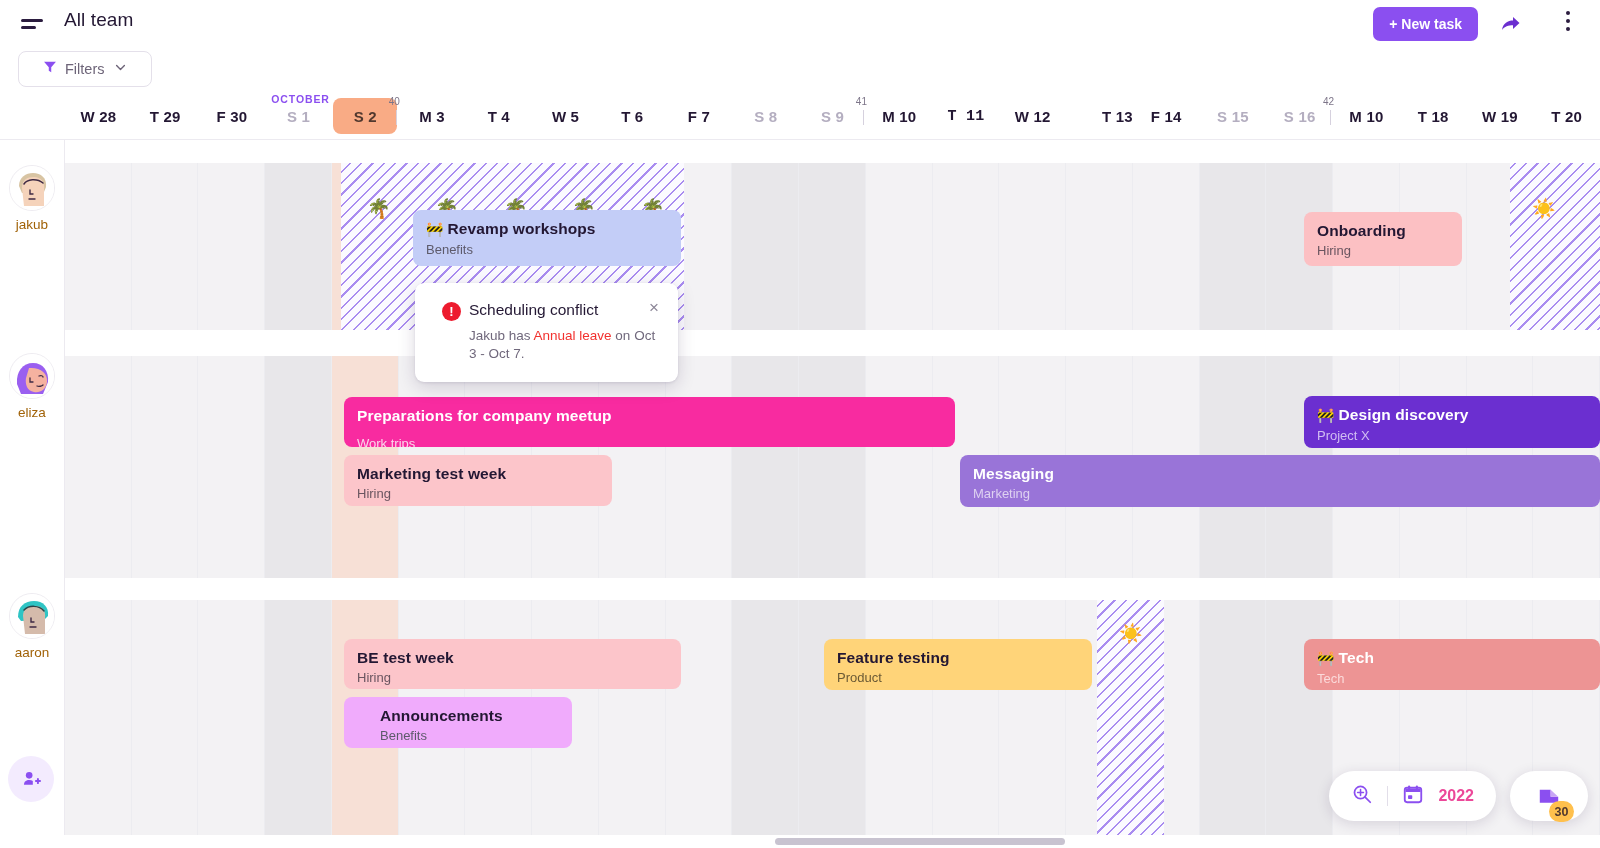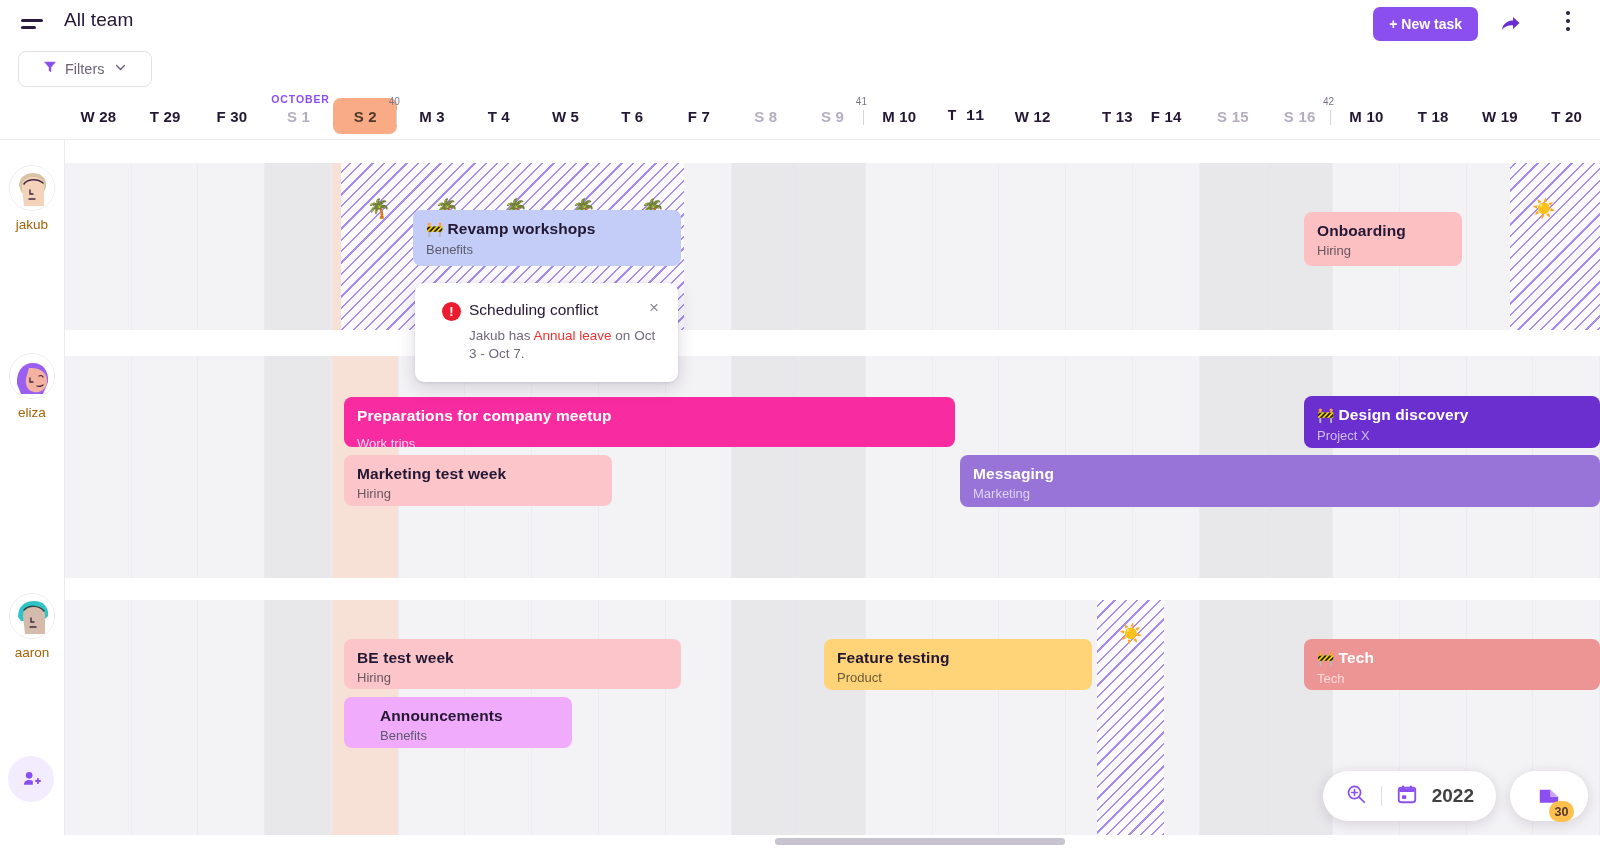--- a/index.html
+++ b/index.html
@@ -192,21 +192,21 @@
   
   #zoom-ctl {
     position: absolute; right: 104px; bottom: 27px;
     height: 50px; padding: 0 22px;
     background: #fff; border-radius: 26px;
     box-shadow: 0 3px 14px rgba(40,20,70,0.14);
     display: flex; align-items: center; gap: 14px;
     z-index: 70; cursor: pointer;
   }
   #zoom-ctl .vdiv { width: 1px; height: 20px; background: #e2dee9; }
-  #zoom-ctl .yr { font-size: 19px; color: #404040; font-weight: bold; }
+  #zoom-ctl .yr { font-size: 16px; color: #ec4899; font-weight: bold; }
   #notif-ctl {
     position: absolute; right: 12px; bottom: 27px;
     width: 78px; height: 50px;
     background: #fff; border-radius: 26px;
     box-shadow: 0 3px 14px rgba(40,20,70,0.14);
     z-index: 70; cursor: pointer;
     display: flex; align-items: center; justify-content: center;
   }
   #notif-badge {
     position: absolute; right: 14px; top: -1px;

